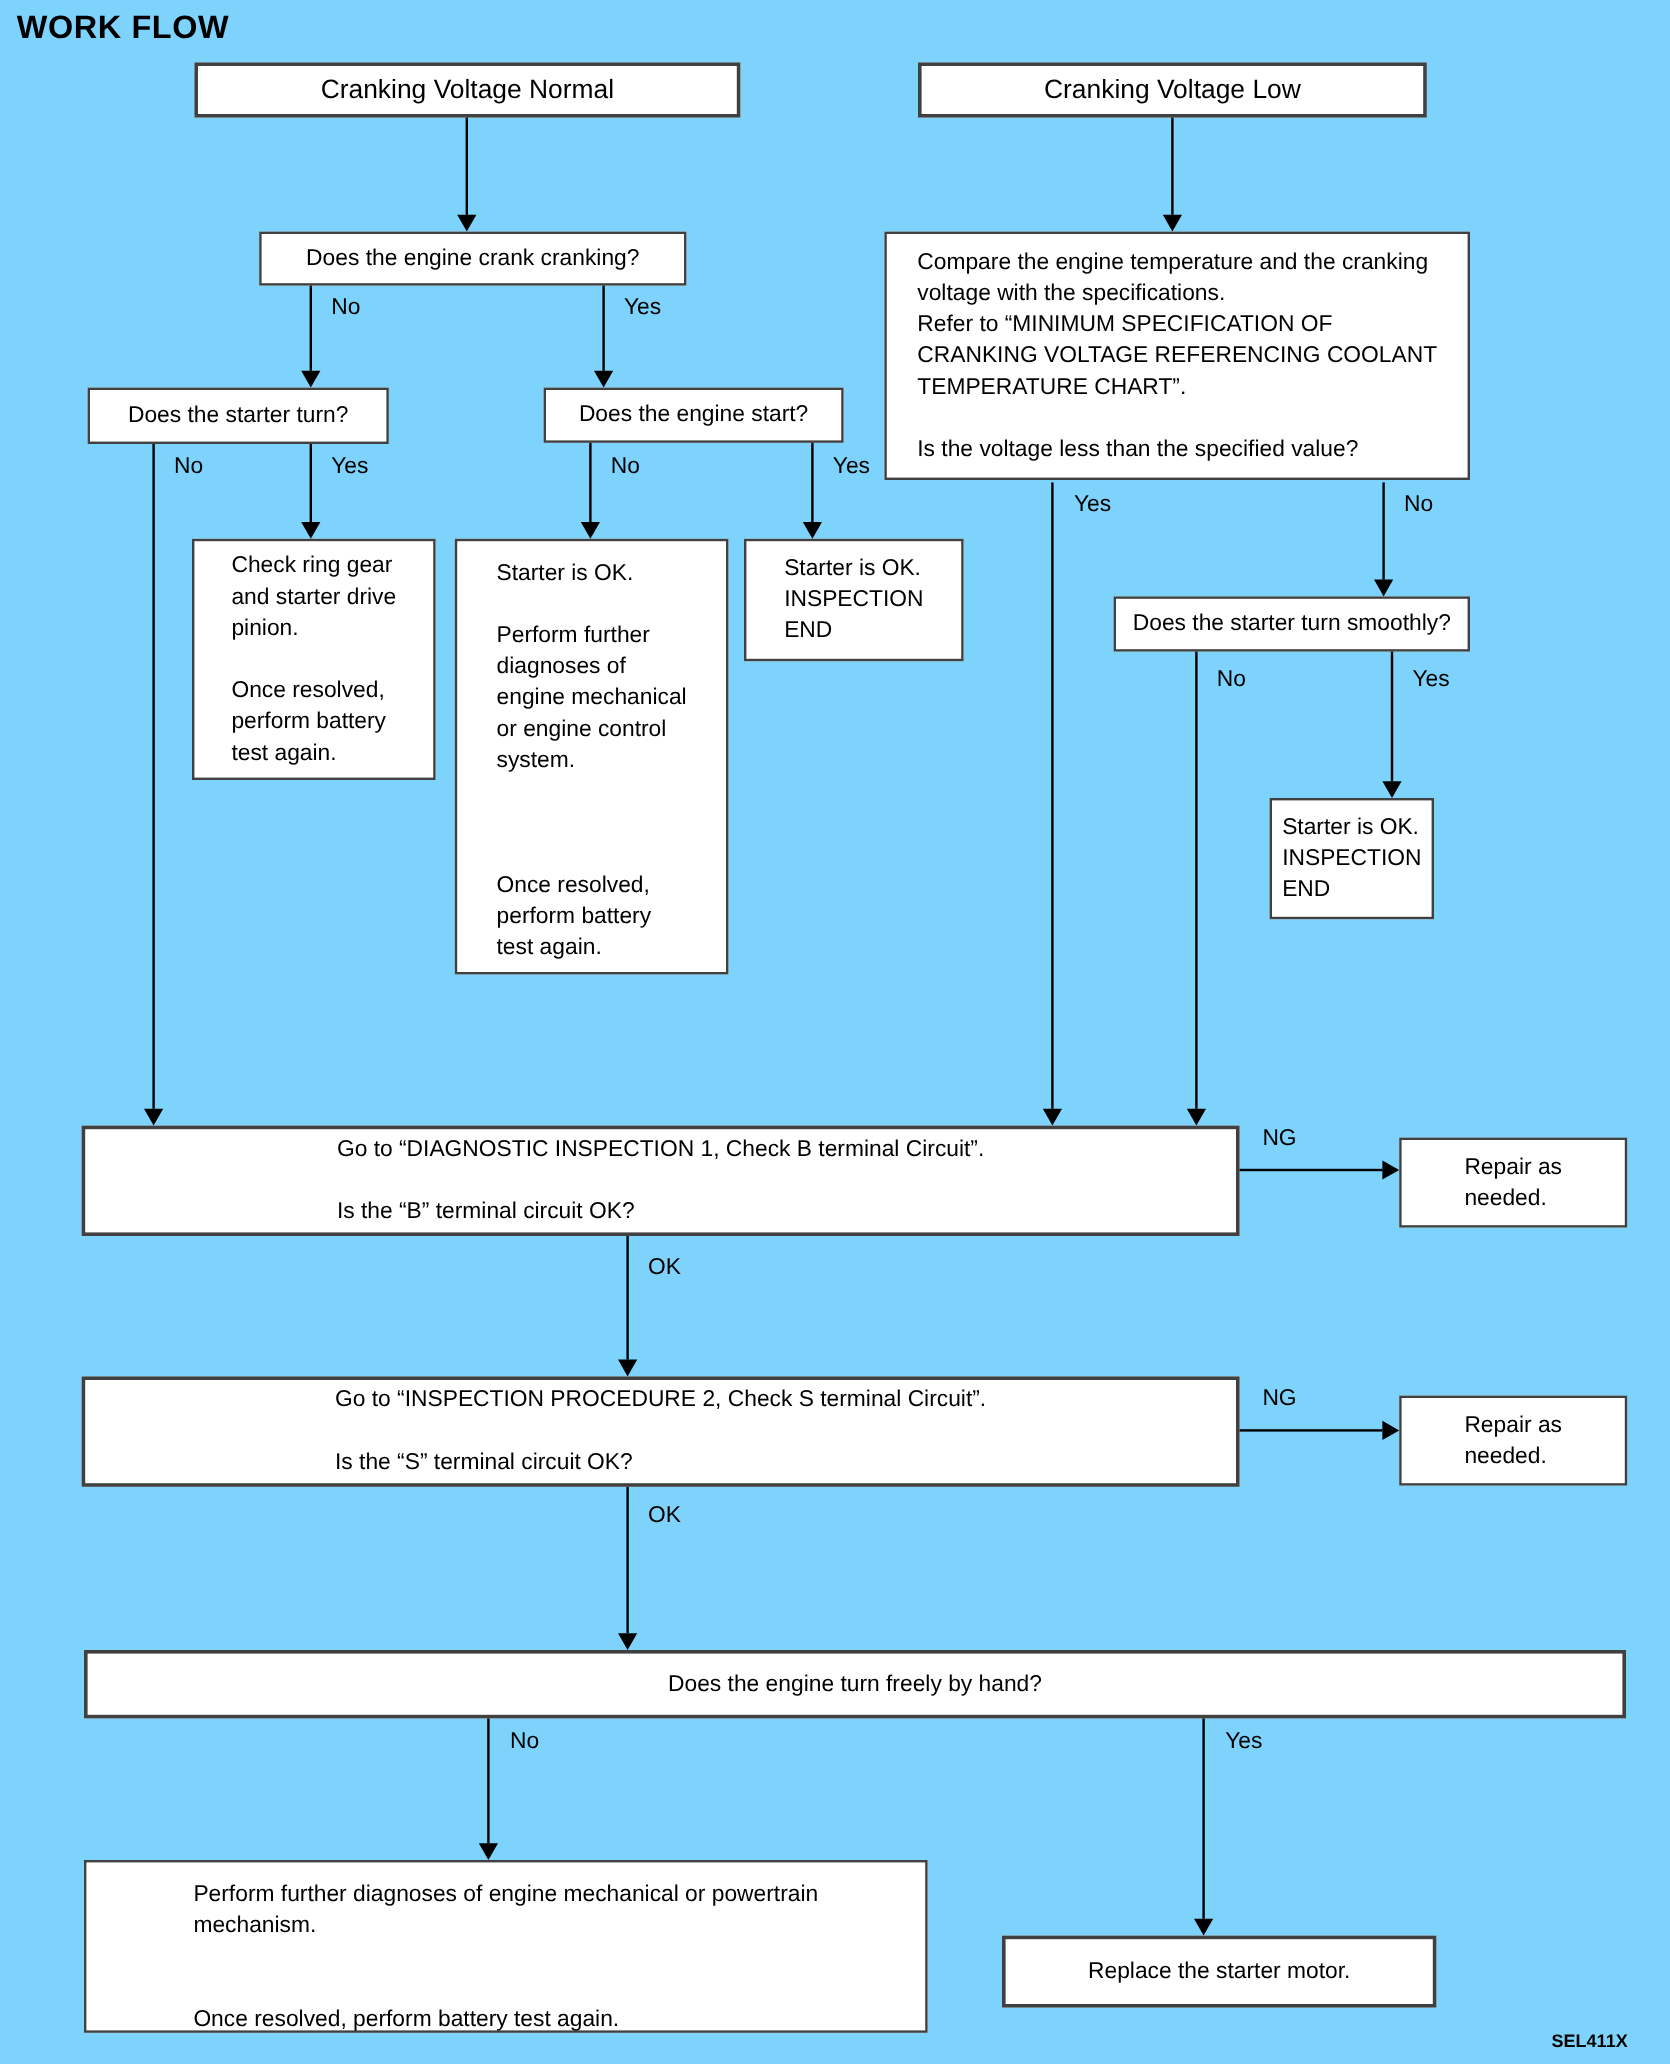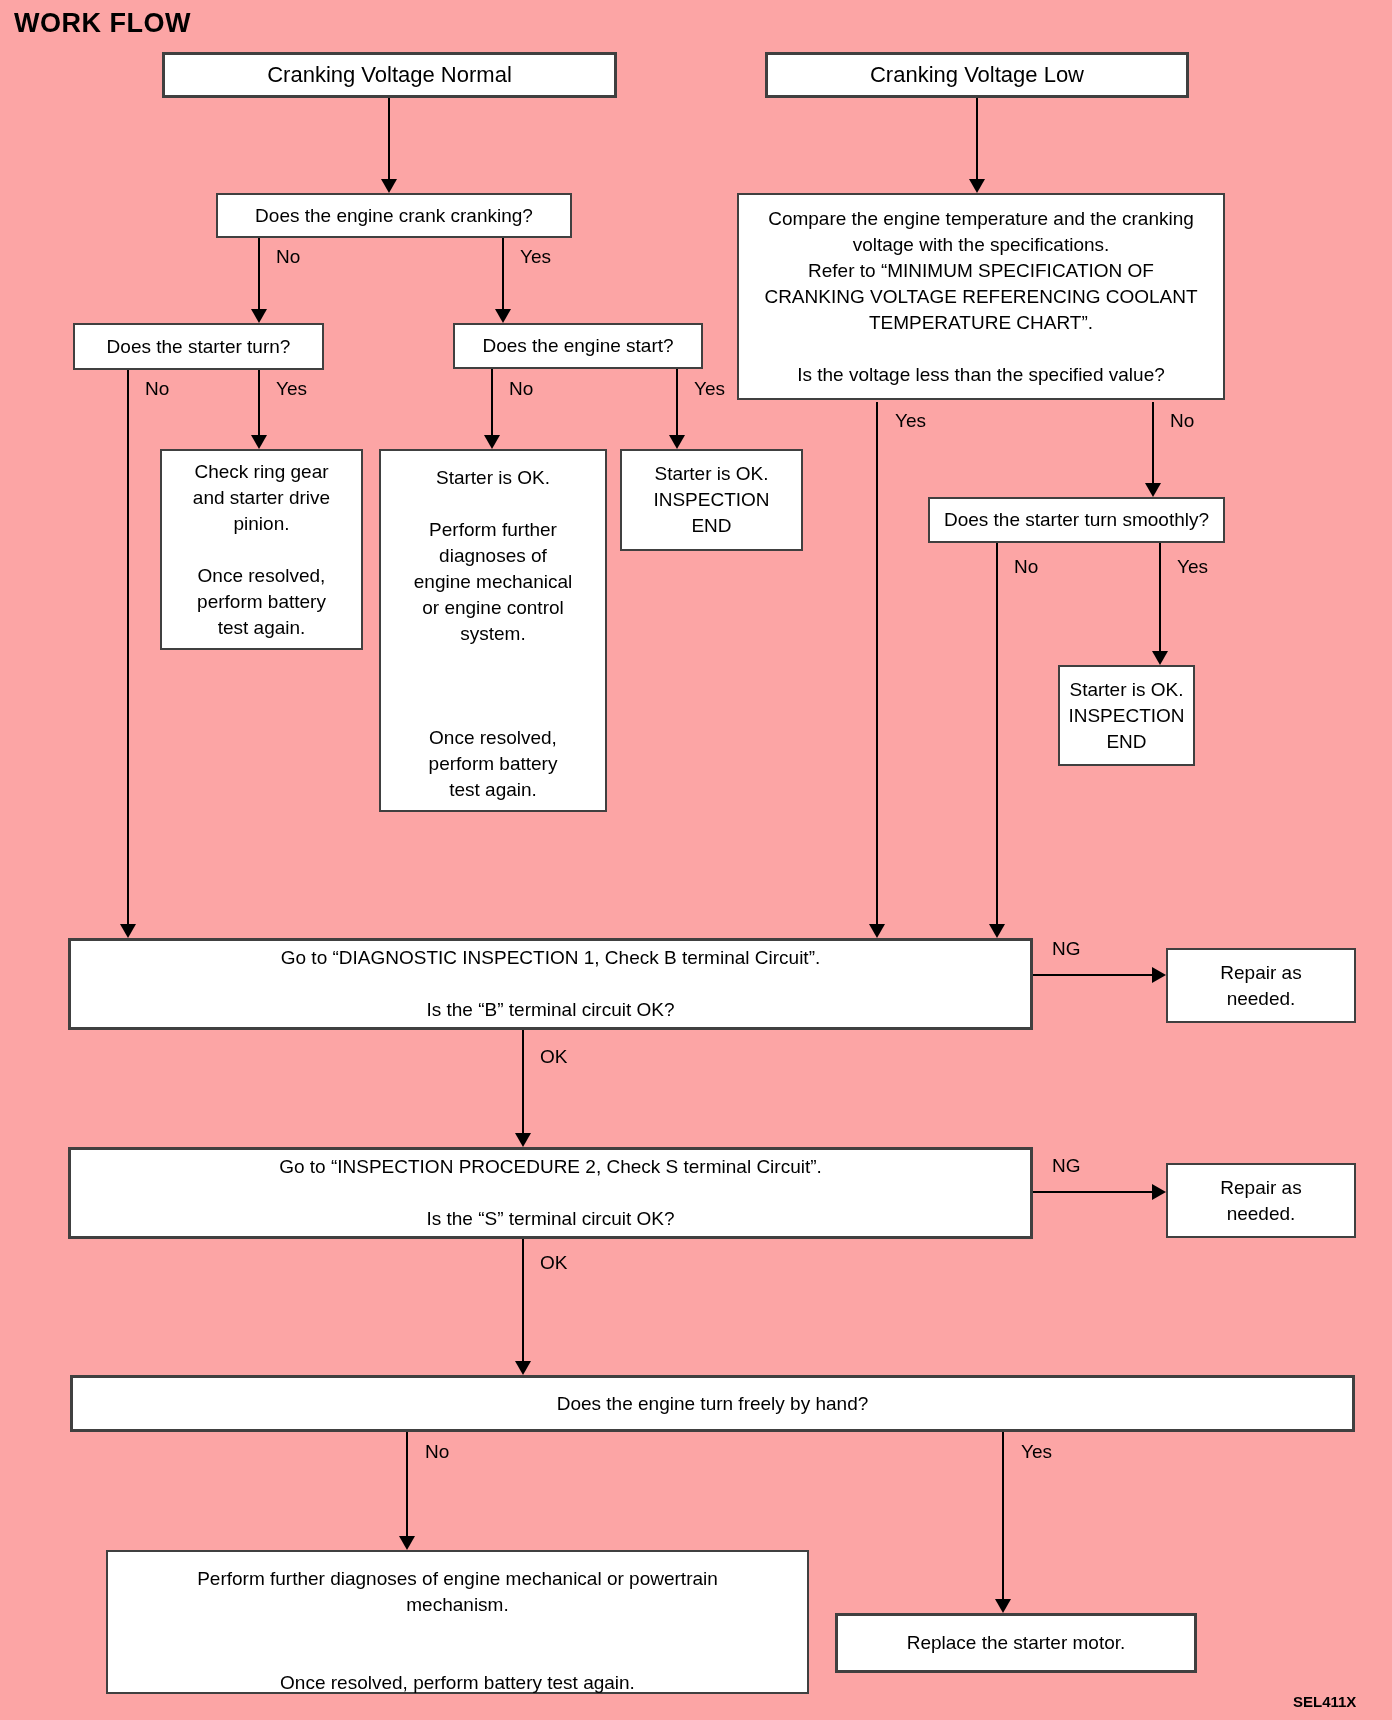--- a/index.html
+++ b/index.html
@@ -1,35 +1,35 @@
 <!DOCTYPE html>
 <html><head>
 <meta charset="utf-8">
 <style>
   html,body{margin:0;padding:0;background:#ffffff;}
   #canvas{
     position:relative;
     width:1392px;height:1720px;
-    background:#fca5a5;
+    background:#7dd3fc;
     font-family:"Liberation Sans", sans-serif;
     color:#000;
     overflow:hidden;
   }
   #page-title{
     position:absolute;left:14px;top:8px;
     font-size:27px;font-weight:bold;letter-spacing:0.5px;
   }
   .node{
     position:absolute;
     border:2px solid #404040;
     background:#fff;
     box-sizing:border-box;
     font-size:19px;
     line-height:26px;
-    text-align:center;
+    text-align:left;
     white-space:pre-line;
     display:flex;align-items:center;justify-content:center;
     padding:4px 6px;
   }
   .node.top{align-items:flex-start;padding-top:14px;}
   .node.header{font-size:22px;border-width:3px;}
   .node.big{border-width:3px;}
   .vline{position:absolute;width:2px;background:#000;}
   .hline{position:absolute;height:2px;background:#000;}
   .arrow-down{
@@ -103,21 +103,21 @@
 
 Is the “B” terminal circuit OK?</div>
     <div class="node center" style="left: 1166px; top: 948px; width: 190px; height: 75px;">Repair as
 needed.</div>
     <div class="node center big" style="left: 68px; top: 1147px; width: 965px; height: 92px;">Go to “INSPECTION PROCEDURE 2, Check S terminal Circuit”.
 
 Is the “S” terminal circuit OK?</div>
     <div class="node center" style="left: 1166px; top: 1163px; width: 190px; height: 75px;">Repair as
 needed.</div>
     <div class="node center big" style="left: 70px; top: 1375px; width: 1285px; height: 57px;">Does the engine turn freely by hand?</div>
-    <div class="node top" style="left: 70px; top: 1550px; width: 703px; height: 144px; margin-left: 36px;">Perform further diagnoses of engine mechanical or powertrain
+    <div class="node top" style="left: 70px; top: 1550px; width: 703px; height: 144px;">Perform further diagnoses of engine mechanical or powertrain
 mechanism.
 
 
 Once resolved, perform battery test again.</div>
     <div class="node center big" style="left: 835px; top: 1613px; width: 362px; height: 60px;">Replace the starter motor.</div>
     <div class="vline" style="left: 388px; top: 98px; height: 81px;"></div>
     <div class="arrow-down" style="left: 381px; top: 179px;"></div>
     <div class="vline" style="left: 976px; top: 98px; height: 81px;"></div>
     <div class="arrow-down" style="left: 969px; top: 179px;"></div>
     <div class="vline" style="left: 258px; top: 238px; height: 71px;"></div>

